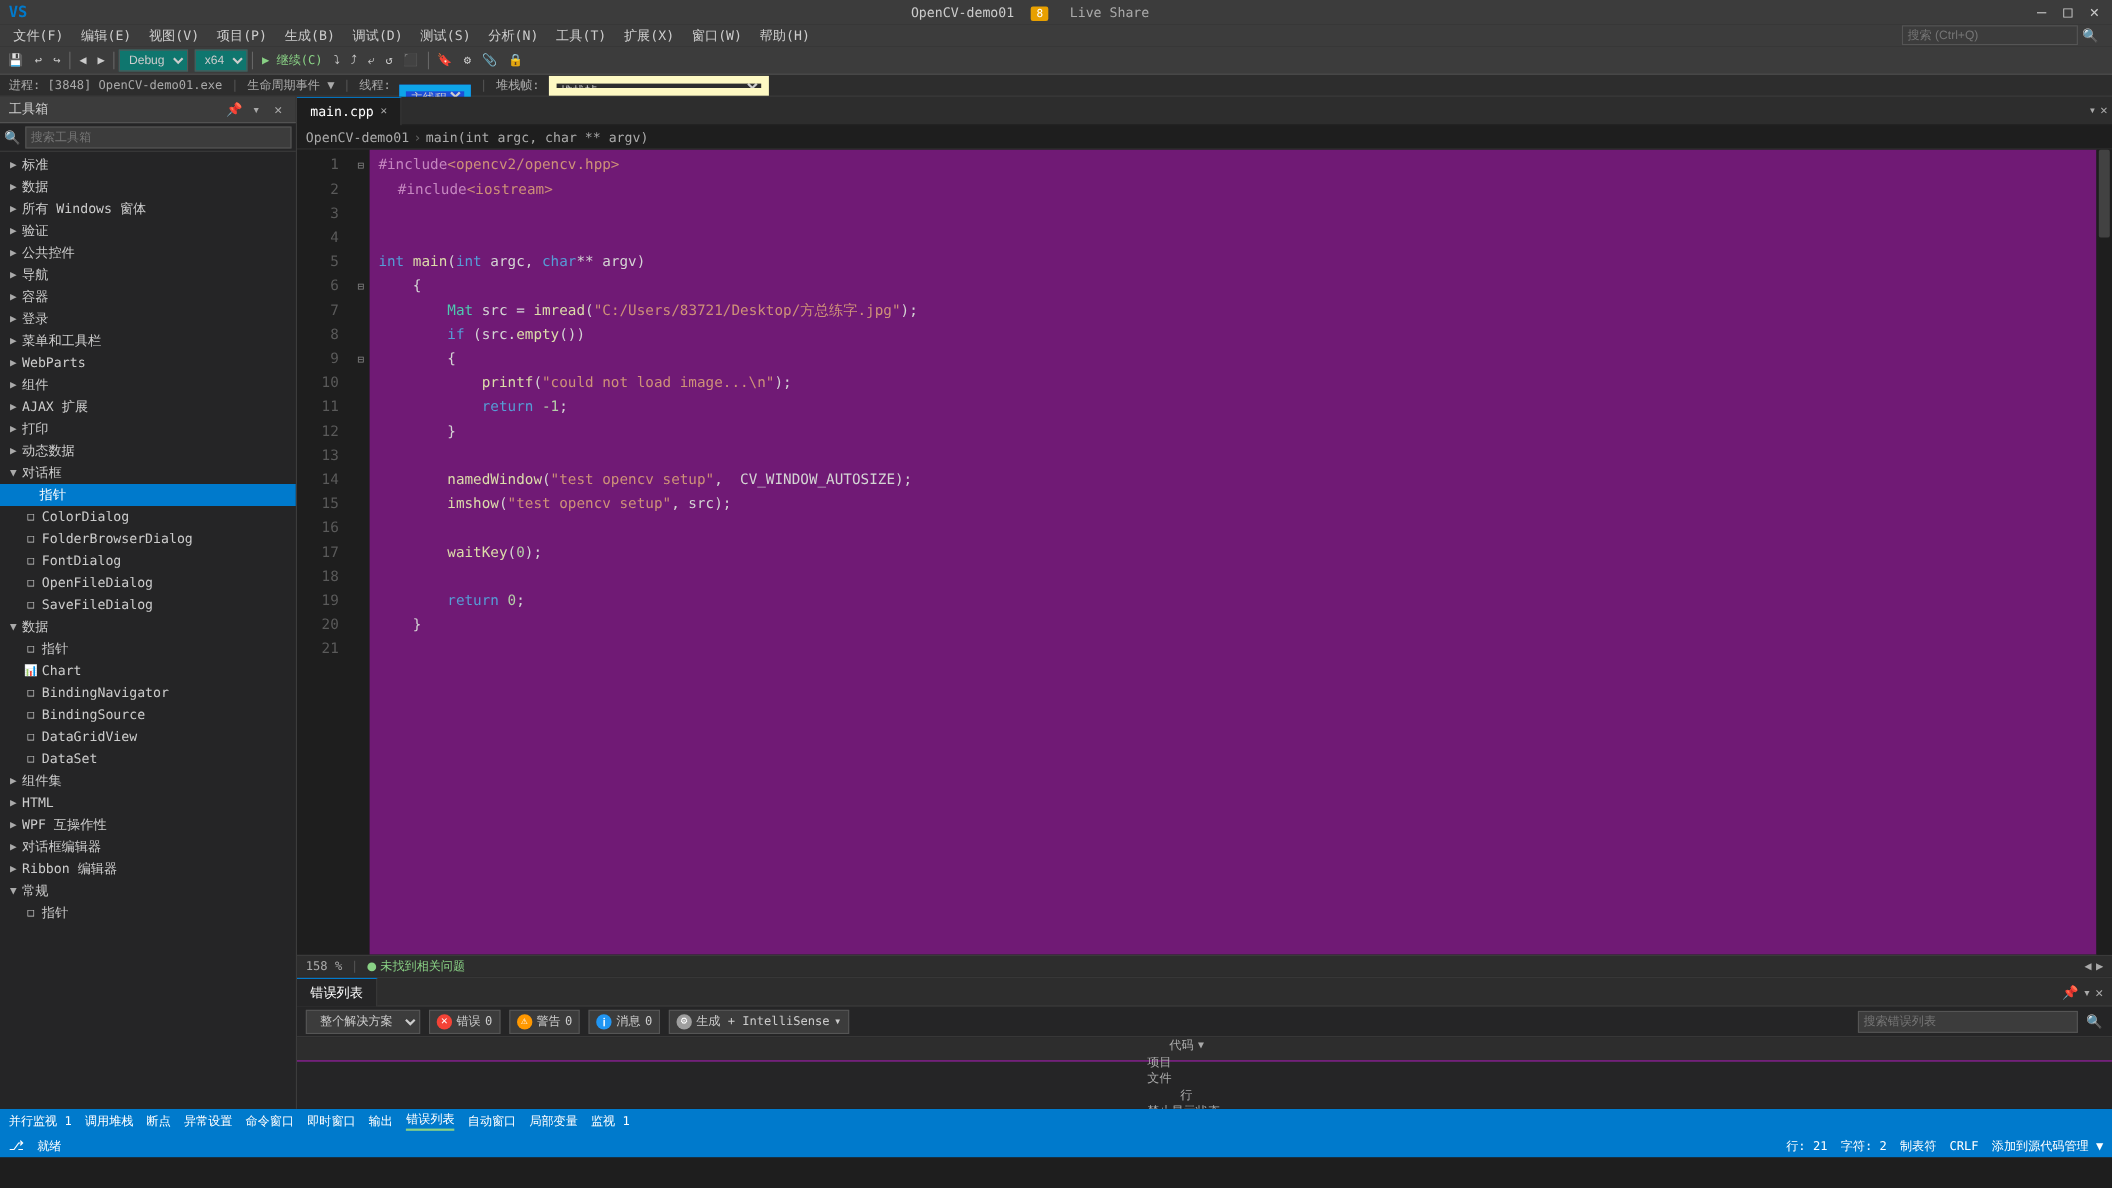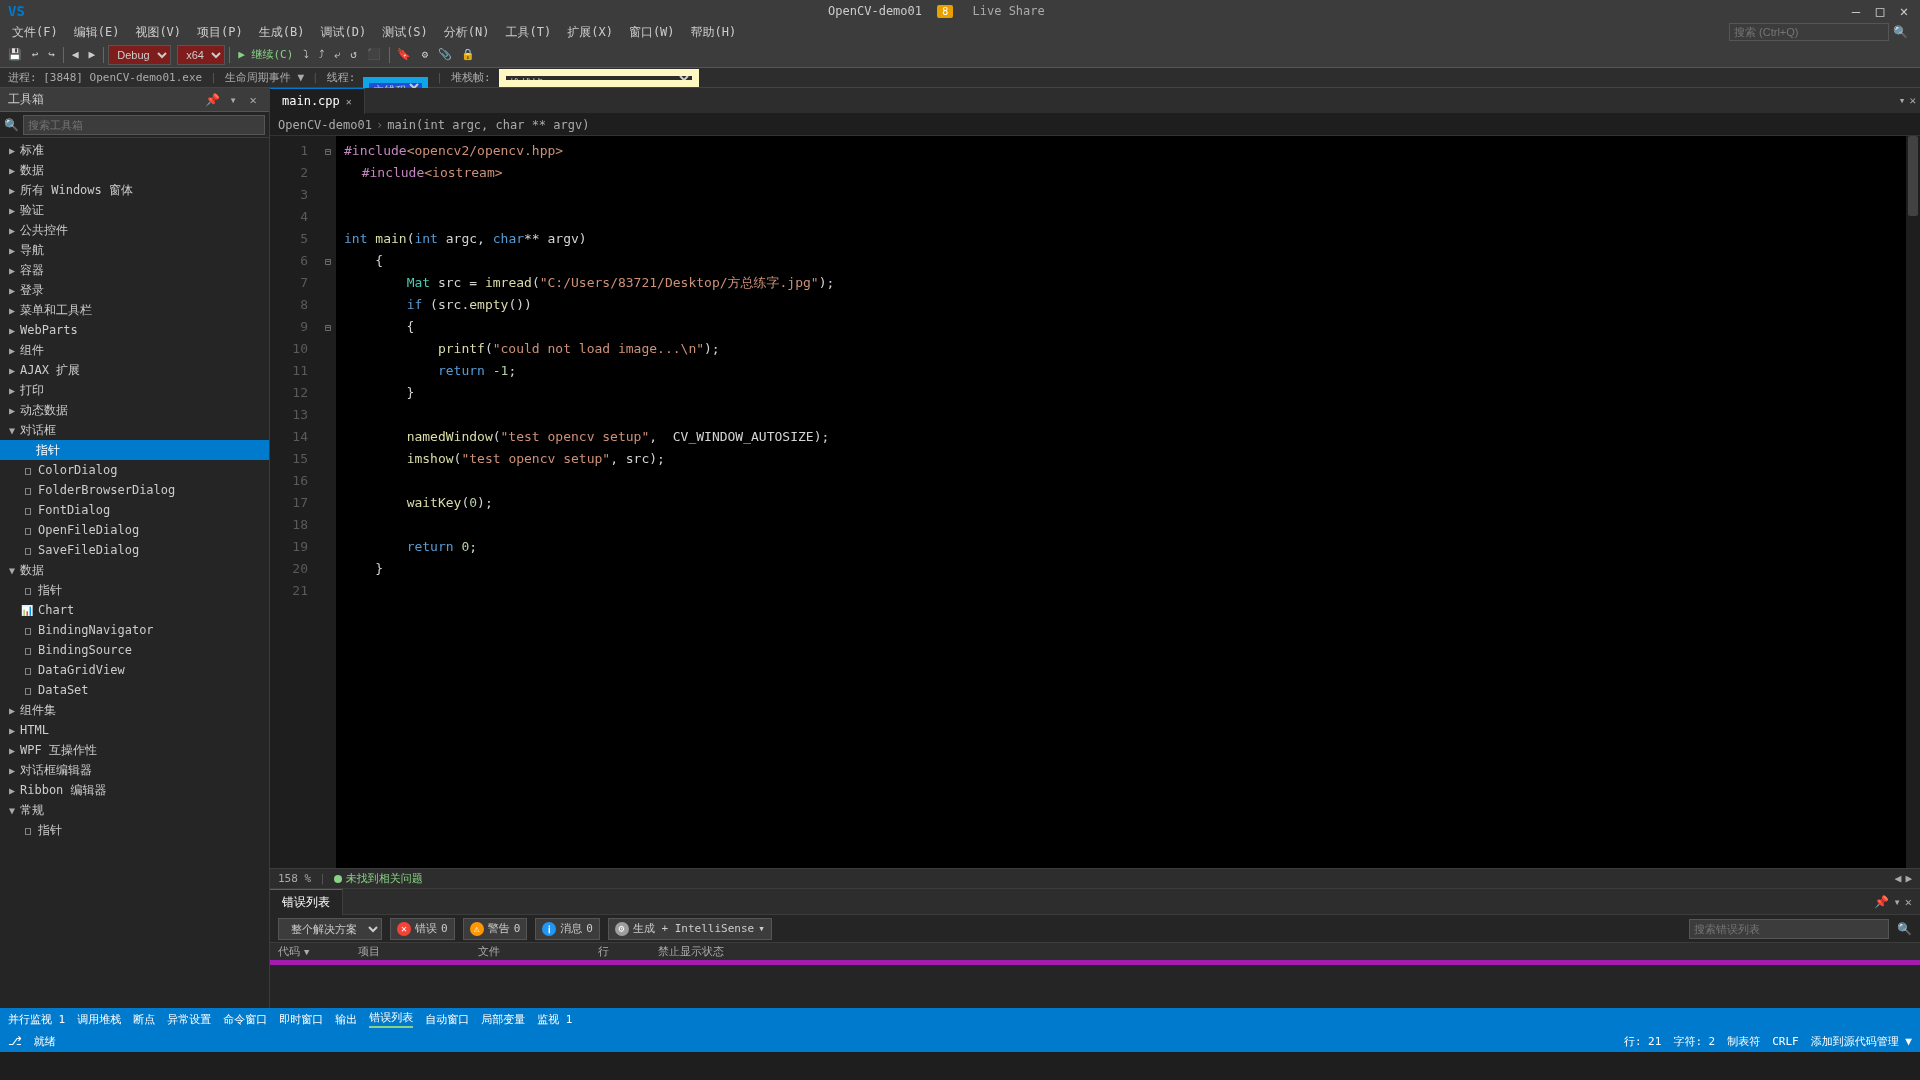--- a/index.html
+++ b/index.html
@@ -61,21 +61,21 @@
       cursor: pointer;
       display: inline-flex;
       align-items: center;
       color: #ccc;
       font-size: 11px;
       white-space: nowrap;
     }
     .toolbar-separator { width: 1px; height: 16px; background: #666; margin: 0 2px; }
     .toolbar-dropdown {
       height: 20px;
-      background: #7f1d1d;
+      background: #0f766e;
       border: 1px solid #555;
       color: #ccc;
       font-size: 11px;
       padding: 0 4px;
       cursor: pointer;
     }
 
     
     .debug-bar {
       height: 20px;
@@ -220,21 +220,21 @@
       user-select: none;
       overflow: hidden;
       padding-top: 4px;
     }
     .code-content {
       flex: 1;
       padding: 4px 0;
       overflow: auto;
       font-size: 13px;
       line-height: 22px;
-      background: #000000;
+      background: #701a75;
     }
     .code-content::-webkit-scrollbar { width: 8px; height: 8px; }
     .code-content::-webkit-scrollbar-track { background: #1e1e1e; }
     .code-content::-webkit-scrollbar-thumb { background: #424242; }
 
     .code-line {
       display: flex;
       align-items: flex-start;
       padding: 0 8px;
       white-space: pre;
@@ -334,21 +334,22 @@
 
     .error-table {
       flex: 1;
       overflow-y: auto;
     }
     .error-table-header {
       display: flex;
       background: #2d2d2d;
       height: 22px;
       align-items: center;
-      border-bottom: 5px solid #a21caf;
+      border-bottom: 1px solid #a21caf;
+      flex-direction: column;
     }
     .error-col {
       padding: 0 8px;
       font-size: 11px;
       color: #aaa;
       display: flex;
       align-items: center;
       gap: 4px;
       cursor: pointer;
     }

